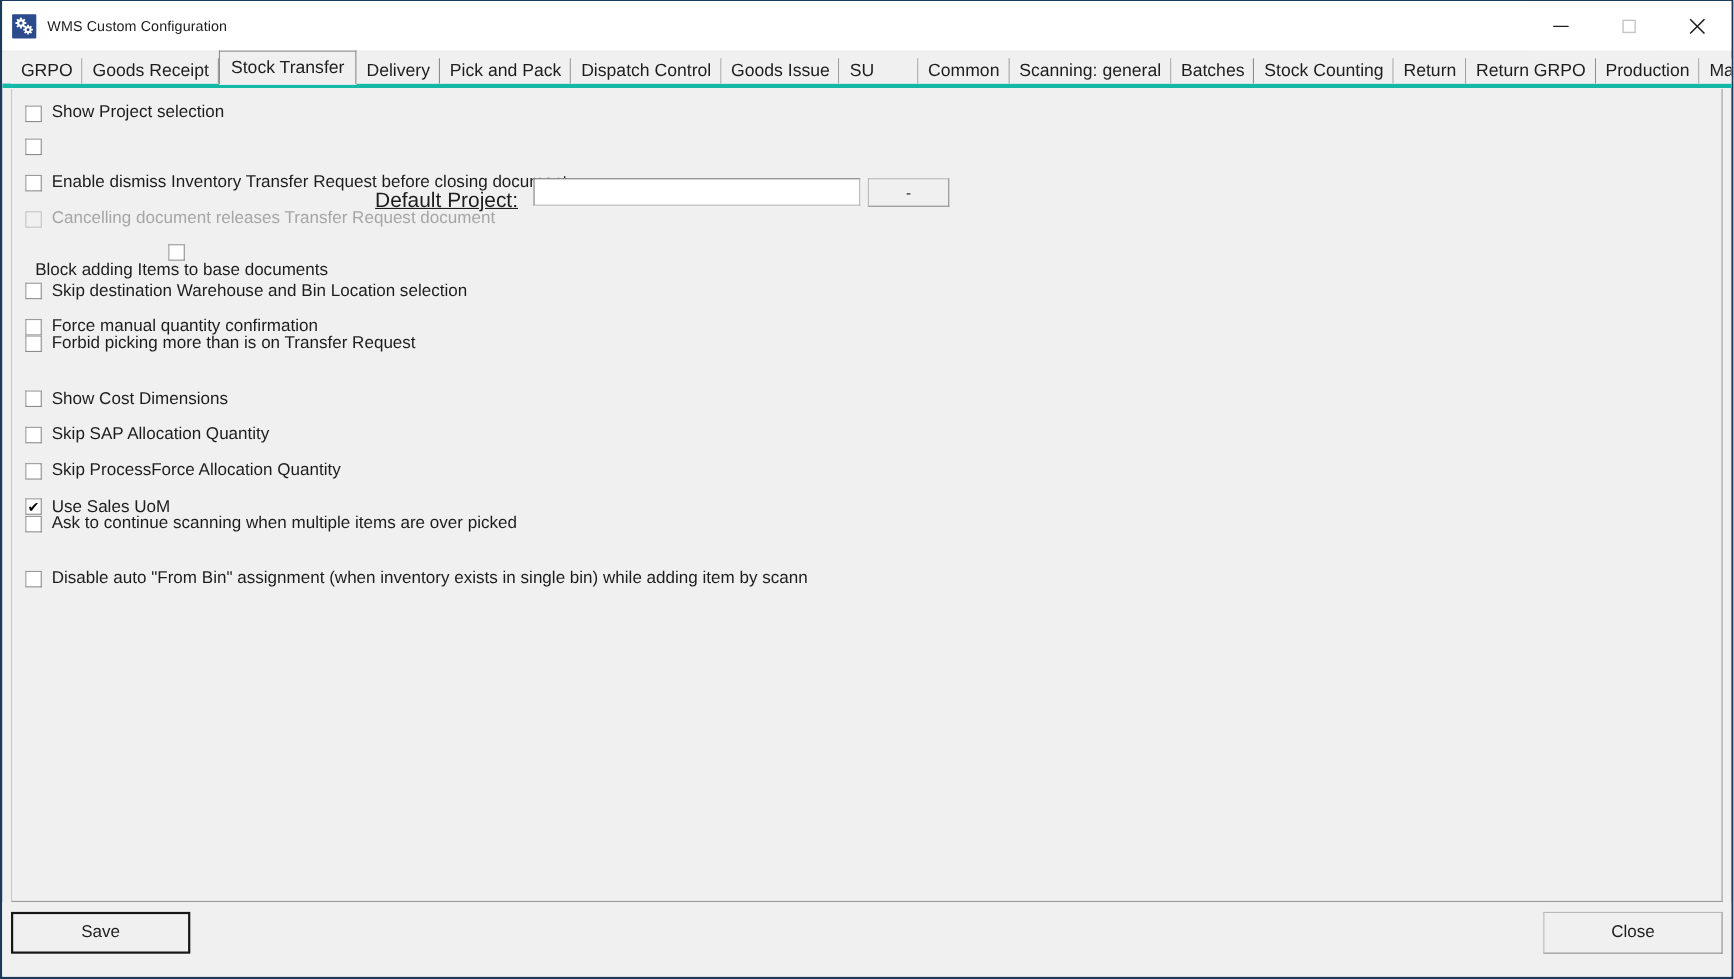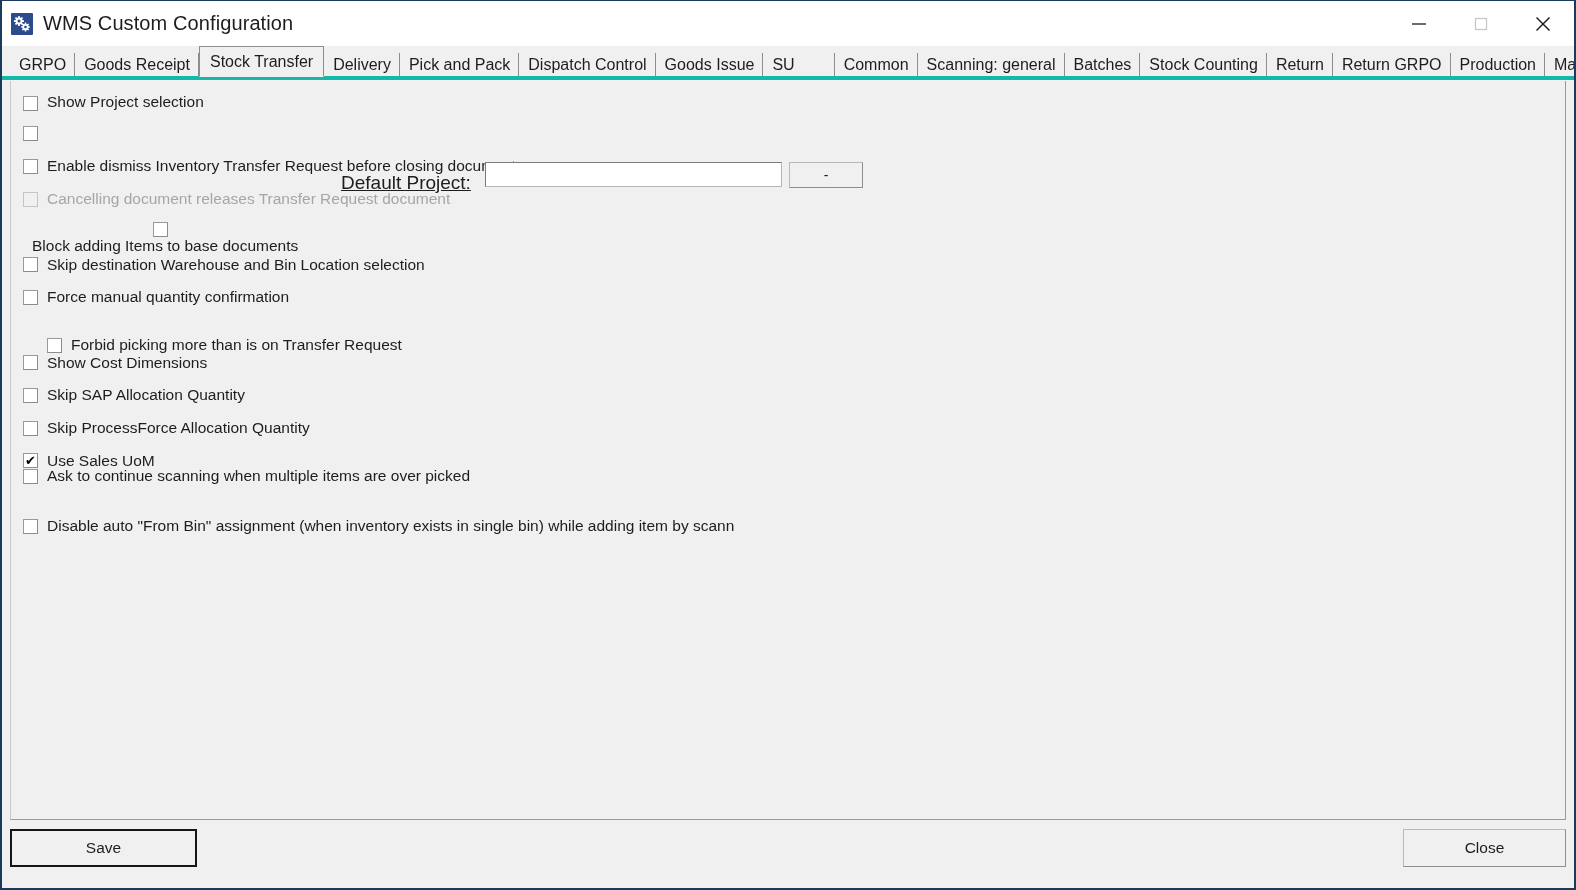--- a/index.html
+++ b/index.html
@@ -36,21 +36,21 @@
     height: 22px;
     margin-left: 9px;
     background: #2b4b8c;
     border-radius: 1px;
     flex: 0 0 auto;
     position: relative;
   }
   #app-icon svg { display: block; }
   #window-title {
     margin-left: 10px;
-    font-size: 20px;
+    font-size: 13px;
     color: #1d1d1d;
     white-space: nowrap;
     letter-spacing: 0.1px;
   }
   #window-controls {
     position: absolute;
     right: 0;
     top: 0;
     height: 45px;
     display: flex;
@@ -213,21 +213,21 @@
     left: 0;
     right: 0;
     bottom: 0;
     height: 68px;
     background: #f0f0f0;
   }
   #save-button {
     position: absolute;
     left: 8px;
     top: 9px;
-    width: 187px;
+    width: 163px;
     height: 38px;
     box-sizing: border-box;
     background: #f0f0f0;
     border: 2px solid #161616;
     font-family: "Liberation Sans", sans-serif;
     font-size: 15.5px;
     color: #1d1d1d;
     display: flex;
     align-items: center;
     justify-content: center;
@@ -342,21 +342,21 @@
           <span class="cblabel">Block adding Items to base documents</span>
         </div>
         <div class="row" style="top: 173.5px;">
           <span class="cbox"></span>
           <span class="cblabel">Skip destination Warehouse and Bin Location selection</span>
         </div>
         <div class="row" style="top: 206.2px;">
           <span class="cbox"></span>
           <span class="cblabel">Force manual quantity confirmation</span>
         </div>
-        <div class="row" style="top: 254px; margin-left: 24px;">
+        <div class="row" style="top: 221px;">
           <span class="cbox"></span>
           <span class="cblabel">Forbid picking more than is on Transfer Request</span>
         </div>
         <div class="row" style="top: 271.6px;">
           <span class="cbox"></span>
           <span class="cblabel">Show Cost Dimensions</span>
         </div>
         <div class="row" style="top: 304.3px;">
           <span class="cbox"></span>
           <span class="cblabel">Skip SAP Allocation Quantity</span>

